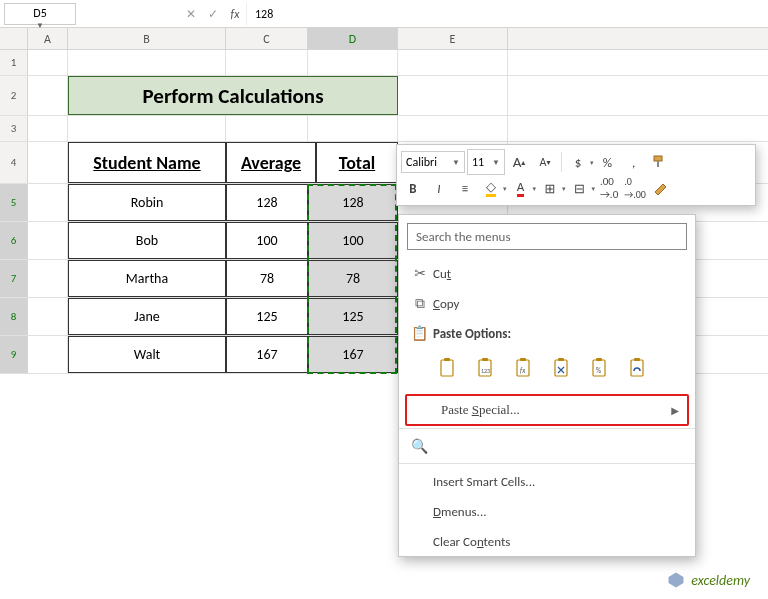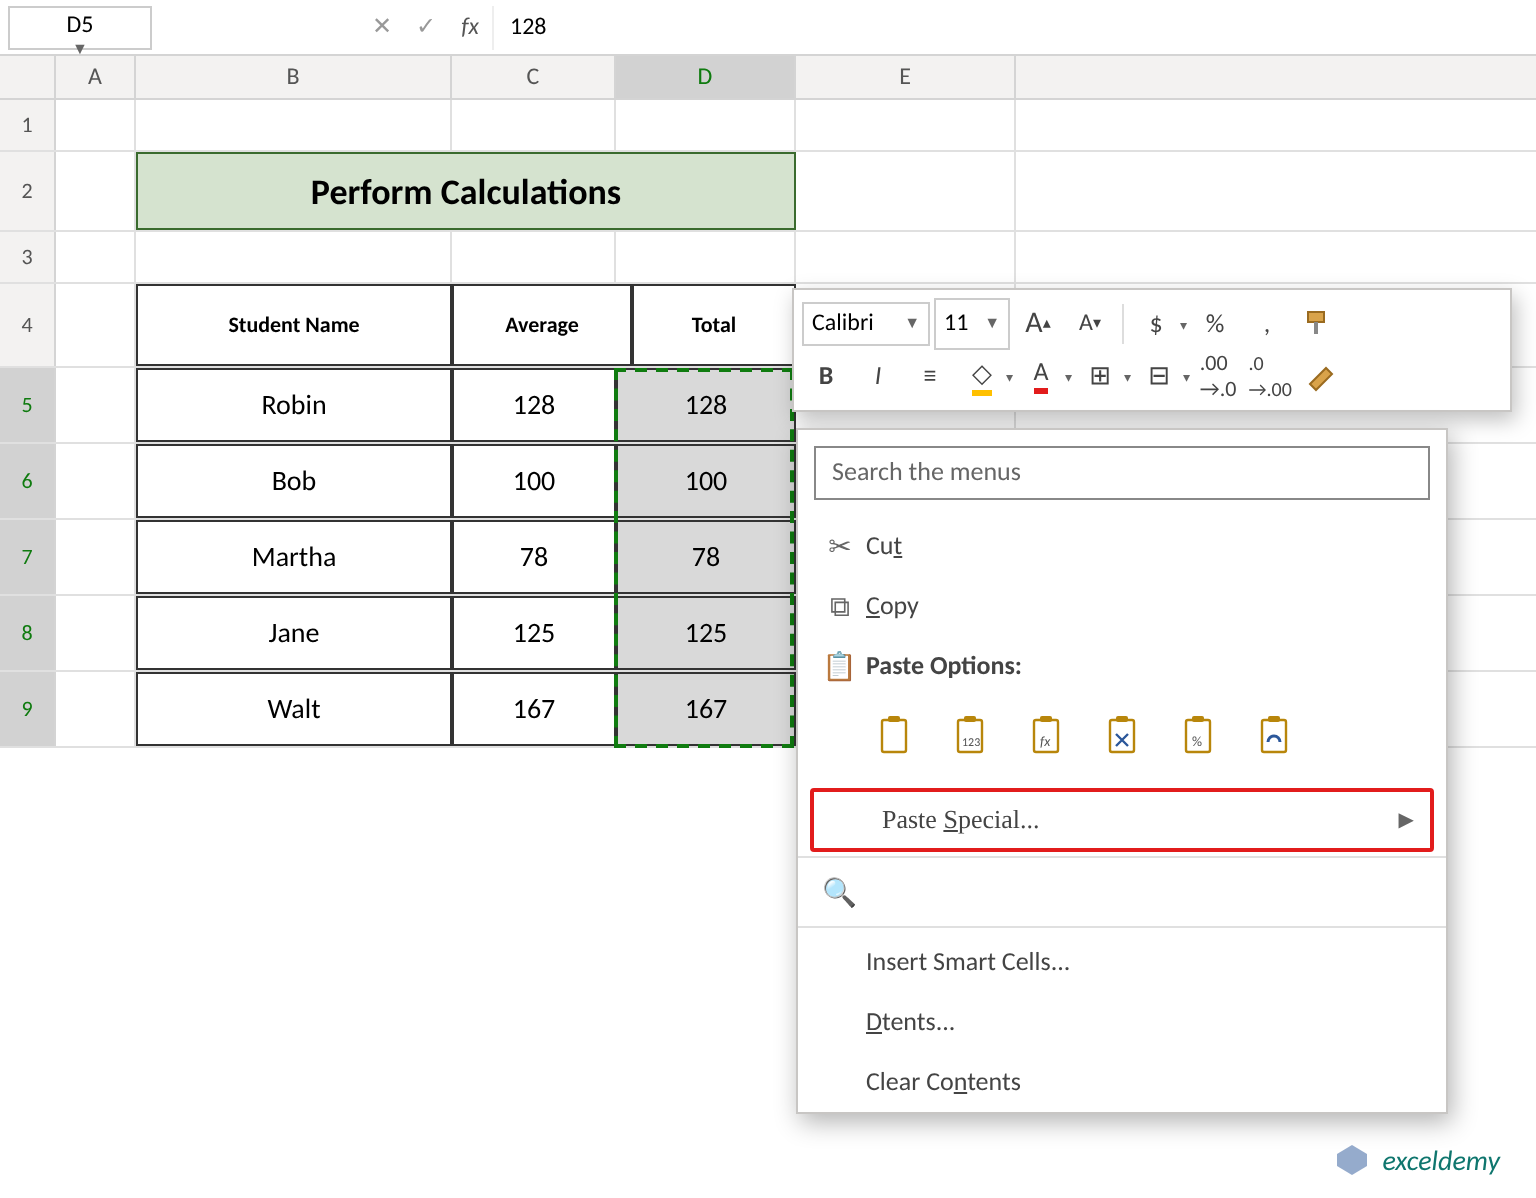--- a/index.html
+++ b/index.html
@@ -30,54 +30,54 @@
 .row-h { width: 28px; background: #f3f2f1; border-right: 1px solid #d4d4d4; display: flex; align-items: center; justify-content: center; font-size: 11px; color: #555; }
 .row-h.sel { background: #d2d2d2; color: #0f7b0f; }
 .cell { border-right: 1px solid #e0e0e0; display: flex; align-items: center; justify-content: center; font-size: 14px; }
 .r1 { height: 26px; }
 .rtitle { height: 40px; }
 .r3 { height: 26px; }
 .rth { height: 42px; }
 .rd { height: 38px; }
 
 
-.title-cell { width: 330px; background: #d5e3cf; border: 1.5px solid #3a6b2e; font-weight: bold; font-size: 18px; display: flex; align-items: center; justify-content: center; }
-
-
-.th-cell { font-weight: bold; font-size: 11px; border: 1.5px solid #333; background: #fff; }
+.title-cell { width: 330px; background: #d5e3cf; border: 1.5px solid #3a6b2e; font-weight: bold; font-size: 21px; display: flex; align-items: center; justify-content: center; }
+
+
+.th-cell { font-weight: bold; font-size: 18px; border: 1.5px solid #333; background: #fff; text-decoration: underline; }
 .td-cell { border: 1.5px solid #333; font-size: 14px; }
 .td-avg { background: #d9d9d9; }
 
 
 .marquee { position: absolute; border: 2px dashed #107c10; pointer-events: none; }
 
 
 .mini-toolbar { position: absolute; background: #fff; border: 1px solid #c8c6c4; box-shadow: 2px 4px 10px rgba(0,0,0,0.25); padding: 4px; width: 360px; }
 .mini-row { display: flex; align-items: center; gap: 2px; height: 26px; }
 .mt-font { border: 1px solid #ccc; width: 64px; height: 22px; font-size: 12px; padding: 0 4px; display: flex; align-items: center; justify-content: space-between; }
 .mt-size { border: 1px solid #ccc; width: 38px; height: 22px; font-size: 12px; padding: 12px 4px; display: flex; align-items: center; justify-content: space-between; }
 .mt-btn { width: 24px; height: 22px; display: flex; align-items: center; justify-content: center; font-size: 13px; color: #444; border: 1px solid transparent; }
 .mt-arrow { font-size: 7px; color: #666; margin-left: -2px; }
 .mt-sep { width: 1px; height: 20px; background: #ddd; margin: 0 2px; }
 
 
-.context-menu { position: absolute; background: #fff; border: 1px solid #c8c6c4; box-shadow: 2px 4px 12px rgba(0,0,0,0.3); width: 326px; font-size: 13px; }
+.context-menu { position: absolute; background: #fff; border: 1px solid #c8c6c4; box-shadow: 2px 4px 12px rgba(0,0,0,0.3); width: 298px; font-size: 13px; }
 .cm-search { margin: 8px; border: 1px solid #888; padding: 5px 8px; color: #666; }
 .cm-item { display: flex; align-items: center; height: 30px; padding: 0 8px; color: #444; }
 .cm-item.label { color: #444; font-weight: normal; }
 .cm-icon { width: 26px; display: flex; justify-content: center; font-size: 14px; color: #666; }
 .cm-text { flex: 1; }
 .cm-arrow { font-size: 10px; color: #666; }
 .cm-paste-opts { display: flex; gap: 8px; padding: 6px 8px 8px 34px; }
 .cm-paste-btn { width: 30px; height: 30px; border: 1px solid transparent; display: flex; align-items: center; justify-content: center; position: relative; }
 .cm-paste-btn svg { width: 24px; height: 24px; }
 .cm-hl { border: 2.5px solid #e21c1c; border-radius: 2px; margin: 2px 6px; font-family: Liberation Serif, serif; }
 .cm-hr { height: 1px; background: #e0e0e0; margin: 2px 0; }
 
-.watermark { position: absolute; right: 18px; bottom: 10px; color: #0f766e; font-size: 14px; font-style: italic; display: flex; align-items: center; gap: 6px; }
+.watermark { position: absolute; right: 18px; bottom: 10px; color: #4d7c0f; font-size: 14px; font-style: italic; display: flex; align-items: center; gap: 6px; }
 .triangle { font-size: 8px; color: #666; }
 .underline-accent { text-decoration: underline; }
 </style>
 </head>
 <body>
 
 <div class="formula-row">
   <div class="name-box">
     <span>D5</span>
     <span class="arrow">▼</span>
@@ -305,21 +305,21 @@
   <div class="cm-item">
     <div class="cm-icon" style="color:#2b579a">🔍</div>
   </div>
   <div class="cm-hr"></div>
   <div class="cm-item">
     <div class="cm-icon"></div>
     <div class="cm-text">Insert Smart Cells...</div>
   </div>
   <div class="cm-item">
     <div class="cm-icon"></div>
-    <div class="cm-text"><span class="underline-accent">D</span><span>tents...</span></div>
+    <div class="cm-text"><span class="underline-accent">D</span><span>menus...</span></div>
   </div>
   <div class="cm-item">
     <div class="cm-icon"></div>
     <div class="cm-text"><span>Clear Co</span><span class="underline-accent">n</span><span>tents</span></div>
   </div>
 </div>
 
 <div class="watermark">
   <svg width="18" height="18" viewBox="0 0 24 24">
       <polygon points="12,2 22,8 22,16 12,22 2,16 2,8" fill="#2b579a" opacity="0.5"></polygon>

